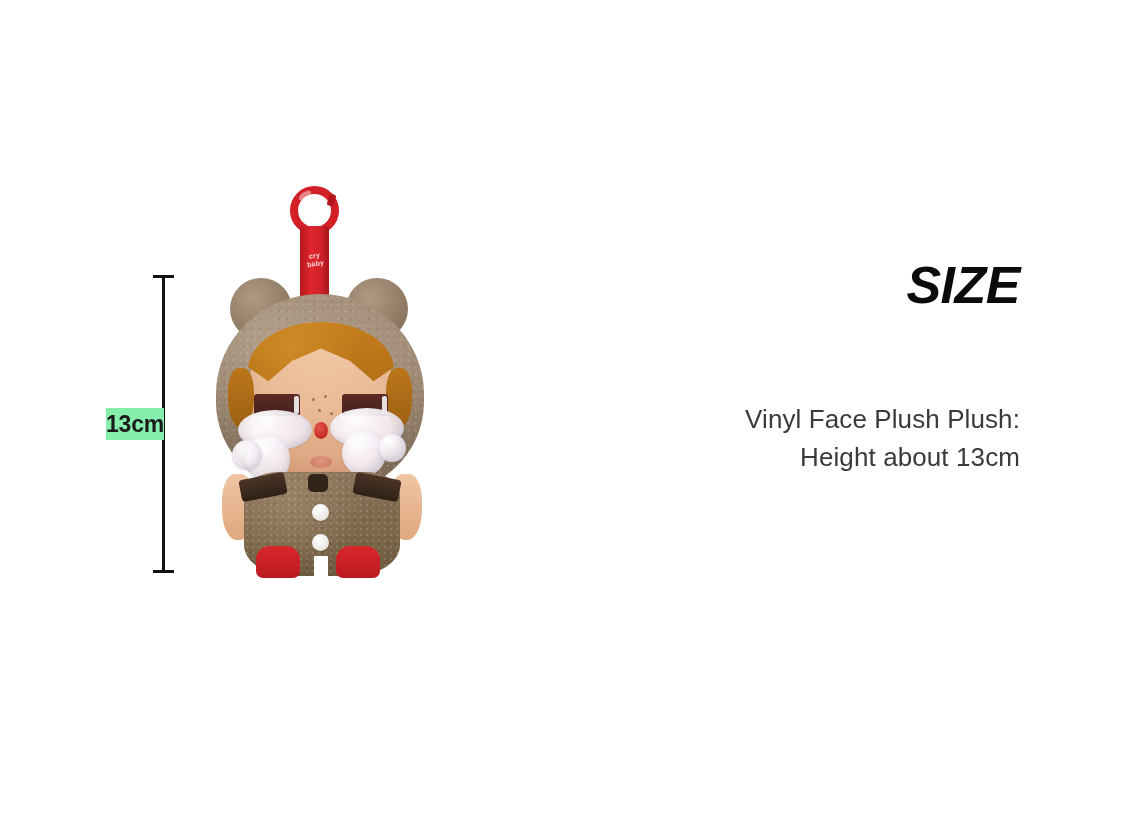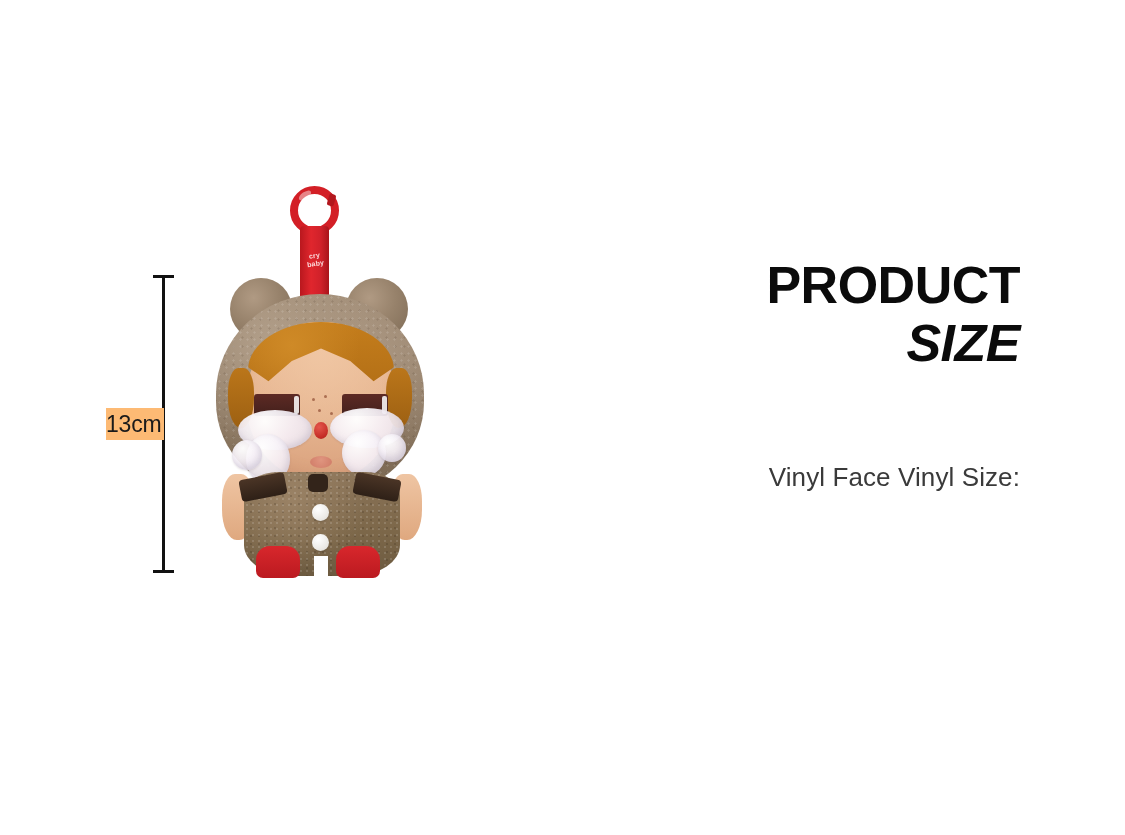--- a/index.html
+++ b/index.html
@@ -50,23 +50,24 @@
   .dim-label {
     position: absolute;
     left: -22px;
     top: 138px;
     width: 54px;
     text-align: right;
     font-size: 23px;
     line-height: 26px;
     color: #1a1a1a;
     letter-spacing: -0.2px;
-    background: #fdba74;
+    background: #86efac;
     padding: 3px 4px 3px 0;
     font-family: "Liberation Sans", sans-serif;
+    font-weight: bold;
   }
 
   
   .product {
     position: absolute;
     left: 196px;
     top: 172px;
     width: 250px;
     height: 415px;
   }
@@ -471,21 +472,21 @@
     <div class="button b1"></div>
     <div class="button b2"></div>
 
     <div class="shoe l"></div>
     <div class="shoe r"></div>
     <div class="leg-gap"></div>
   </div>
 
   <div class="text-block">
     <h1 class="title">
-      <span>PRODUCT</span>
       <span class="line2">SIZE</span>
     </h1>
     <p class="subtitle">
-      <span>Vinyl Face Vinyl Size:</span>
+      <span>Vinyl Face Plush Plush:</span>
+      <span class="line2">Height about 13cm</span>
     </p>
   </div>
 
 </div>
 
 </body></html>

